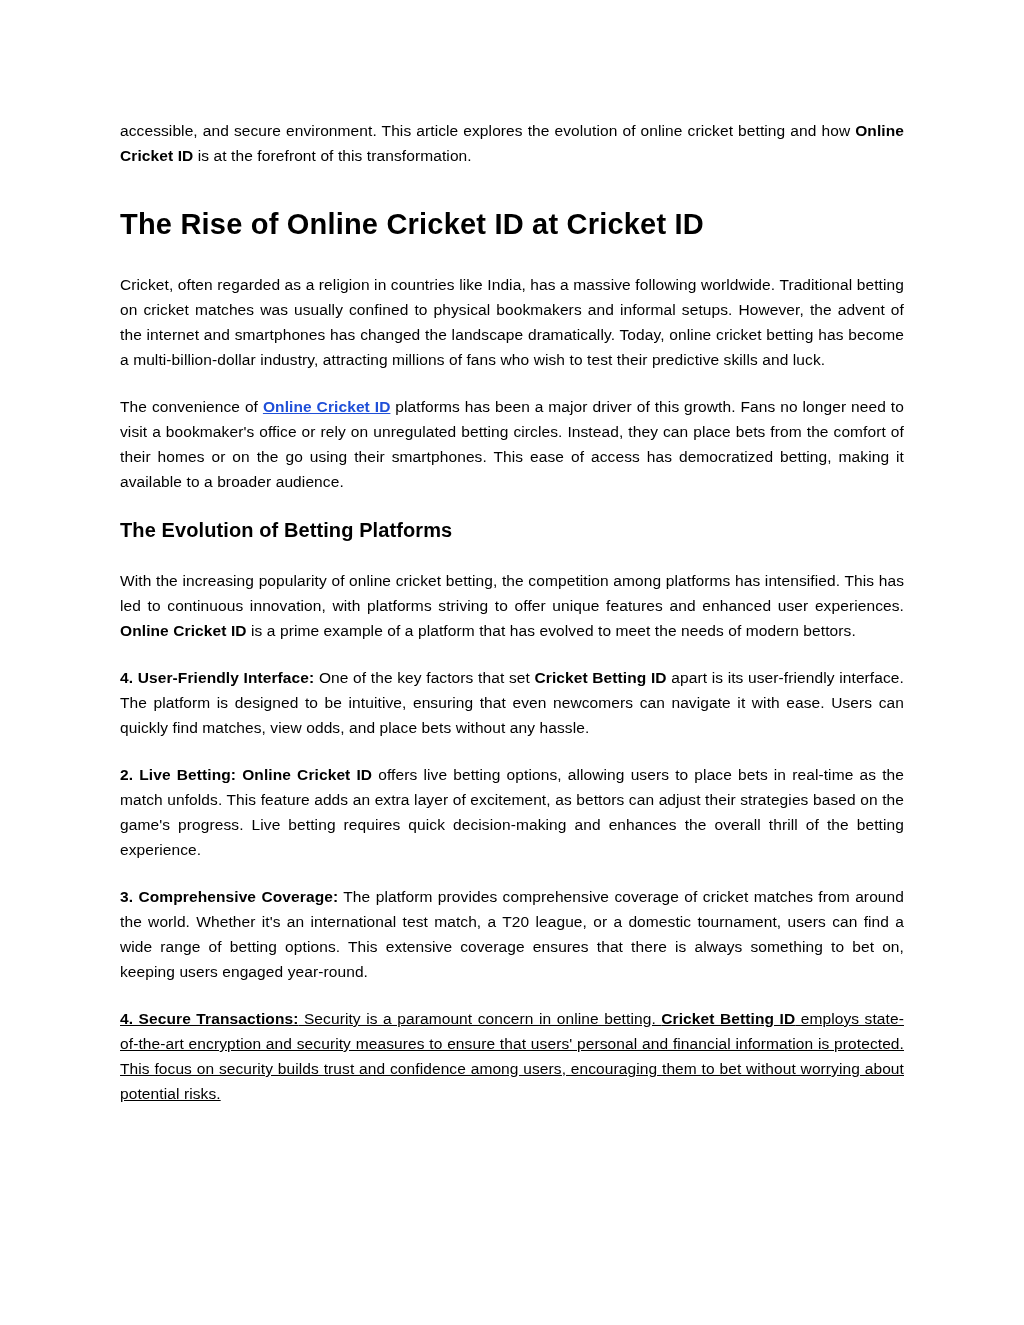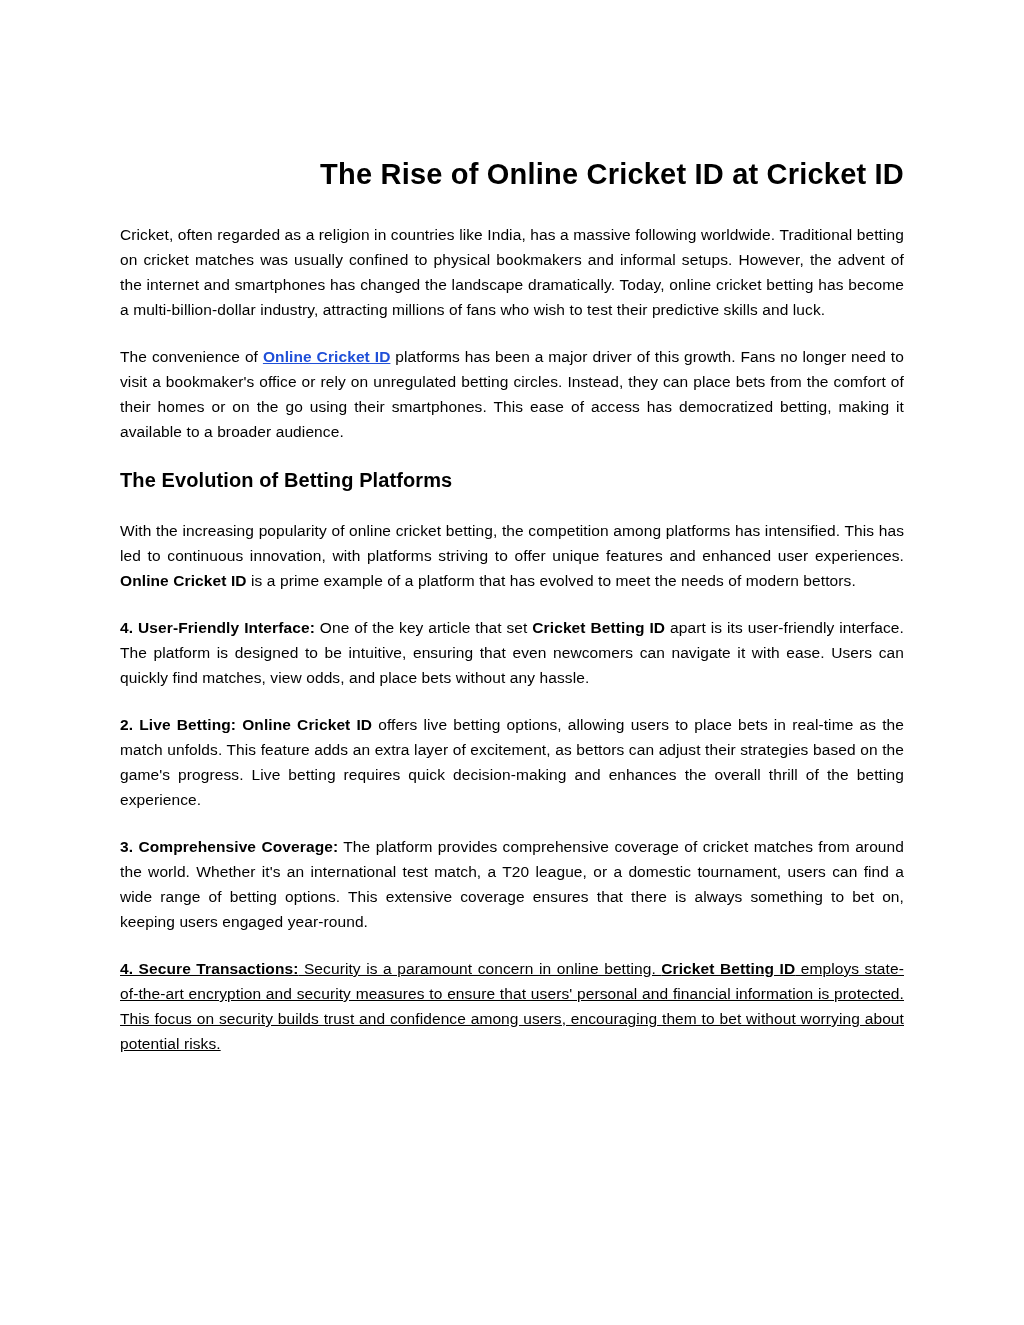--- a/index.html
+++ b/index.html
@@ -29,21 +29,20 @@
     text-align: justify;
     margin: 0 0 22px 0;
     letter-spacing: 0.1px;
   }
   h1.doc-h1 {
     font-size: 29px;
     line-height: 36px;
     font-weight: bold;
     margin: 38px 0 30px 0;
     letter-spacing: 0.2px;
-    text-align: right;
   }
   h2.doc-h2 {
     font-size: 20px;
     line-height: 28px;
     font-weight: bold;
     margin: 16px 0 24px 0;
     letter-spacing: 0.1px;
   }
   strong {
     font-weight: bold;
@@ -57,32 +56,33 @@
     margin-bottom: 0;
     text-decoration: underline;
   }
 </style>
 </head>
 <body>
 
 <div class="page">
   <div class="content">
 
+    <p class="body-text"><span>accessible, and secure environment. This article explores the evolution of online cricket betting and how </span><strong>Online Cricket ID</strong><span> is at the forefront of this transformation.</span></p>
 
     <h1 class="doc-h1">The Rise of Online Cricket ID at Cricket ID</h1>
 
     <p class="body-text">Cricket, often regarded as a religion in countries like India, has a massive following worldwide. Traditional betting on cricket matches was usually confined to physical bookmakers and informal setups. However, the advent of the internet and smartphones has changed the landscape dramatically. Today, online cricket betting has become a multi-billion-dollar industry, attracting millions of fans who wish to test their predictive skills and luck.</p>
 
     <p class="body-text"><span>The convenience of </span><a class="inline-link" href="#">Online Cricket ID</a><span> platforms has been a major driver of this growth. Fans no longer need to visit a bookmaker's office or rely on unregulated betting circles. Instead, they can place bets from the comfort of their homes or on the go using their smartphones. This ease of access has democratized betting, making it available to a broader audience.</span></p>
 
     <h2 class="doc-h2">The Evolution of Betting Platforms</h2>
 
     <p class="body-text"><span>With the increasing popularity of online cricket betting, the competition among platforms has intensified. This has led to continuous innovation, with platforms striving to offer unique features and enhanced user experiences. </span><strong>Online Cricket ID</strong><span> is a prime example of a platform that has evolved to meet the needs of modern bettors.</span></p>
 
-    <p class="body-text"><strong>4. User-Friendly Interface:</strong><span> One of the key article that set </span><strong>Cricket Betting ID</strong><span> apart is its user-friendly interface. The platform is designed to be intuitive, ensuring that even newcomers can navigate it with ease. Users can quickly find matches, view odds, and place bets without any hassle.</span></p>
+    <p class="body-text"><strong>4. User-Friendly Interface:</strong><span> One of the key factors that set </span><strong>Cricket Betting ID</strong><span> apart is its user-friendly interface. The platform is designed to be intuitive, ensuring that even newcomers can navigate it with ease. Users can quickly find matches, view odds, and place bets without any hassle.</span></p>
 
     <p class="body-text"><strong>2. Live Betting: Online Cricket ID</strong><span> offers live betting options, allowing users to place bets in real-time as the match unfolds. This feature adds an extra layer of excitement, as bettors can adjust their strategies based on the game's progress. Live betting requires quick decision-making and enhances the overall thrill of the betting experience.</span><strong></strong><span></span></p>
 
     <p class="body-text"><strong>3. Comprehensive Coverage:</strong><span> The platform provides comprehensive coverage of cricket matches from around the world. Whether it's an international test match, a T20 league, or a domestic tournament, users can find a wide range of betting options. This extensive coverage ensures that there is always something to bet on, keeping users engaged year-round.</span><strong></strong><span></span></p>
 
     <p class="body-text last-para"><strong>4. Secure Transactions:</strong><span> Security is a paramount concern in online betting. </span><strong>Cricket Betting ID</strong><span> employs state-of-the-art encryption and security measures to ensure that users' personal and financial information is protected. This focus on security builds trust and confidence among users, encouraging them to bet without worrying about potential risks.</span></p>
 
   </div>
 </div>
 

